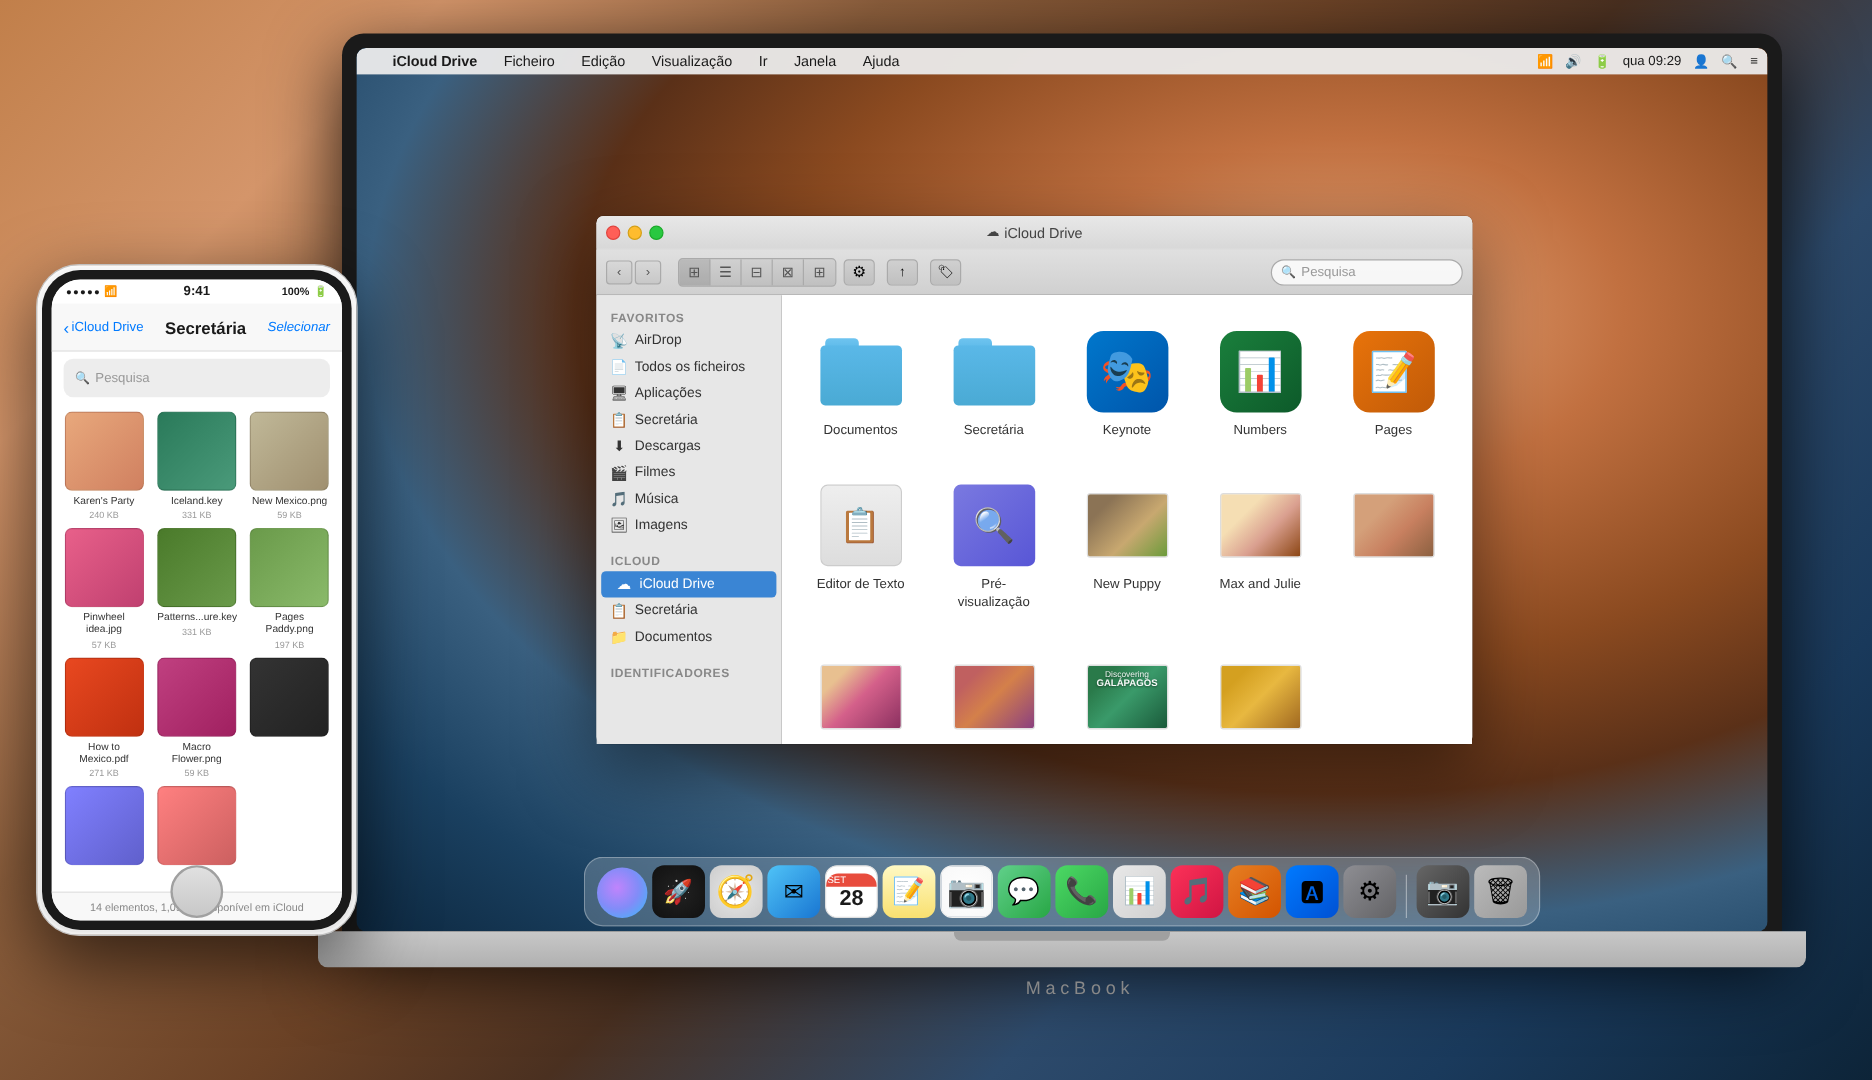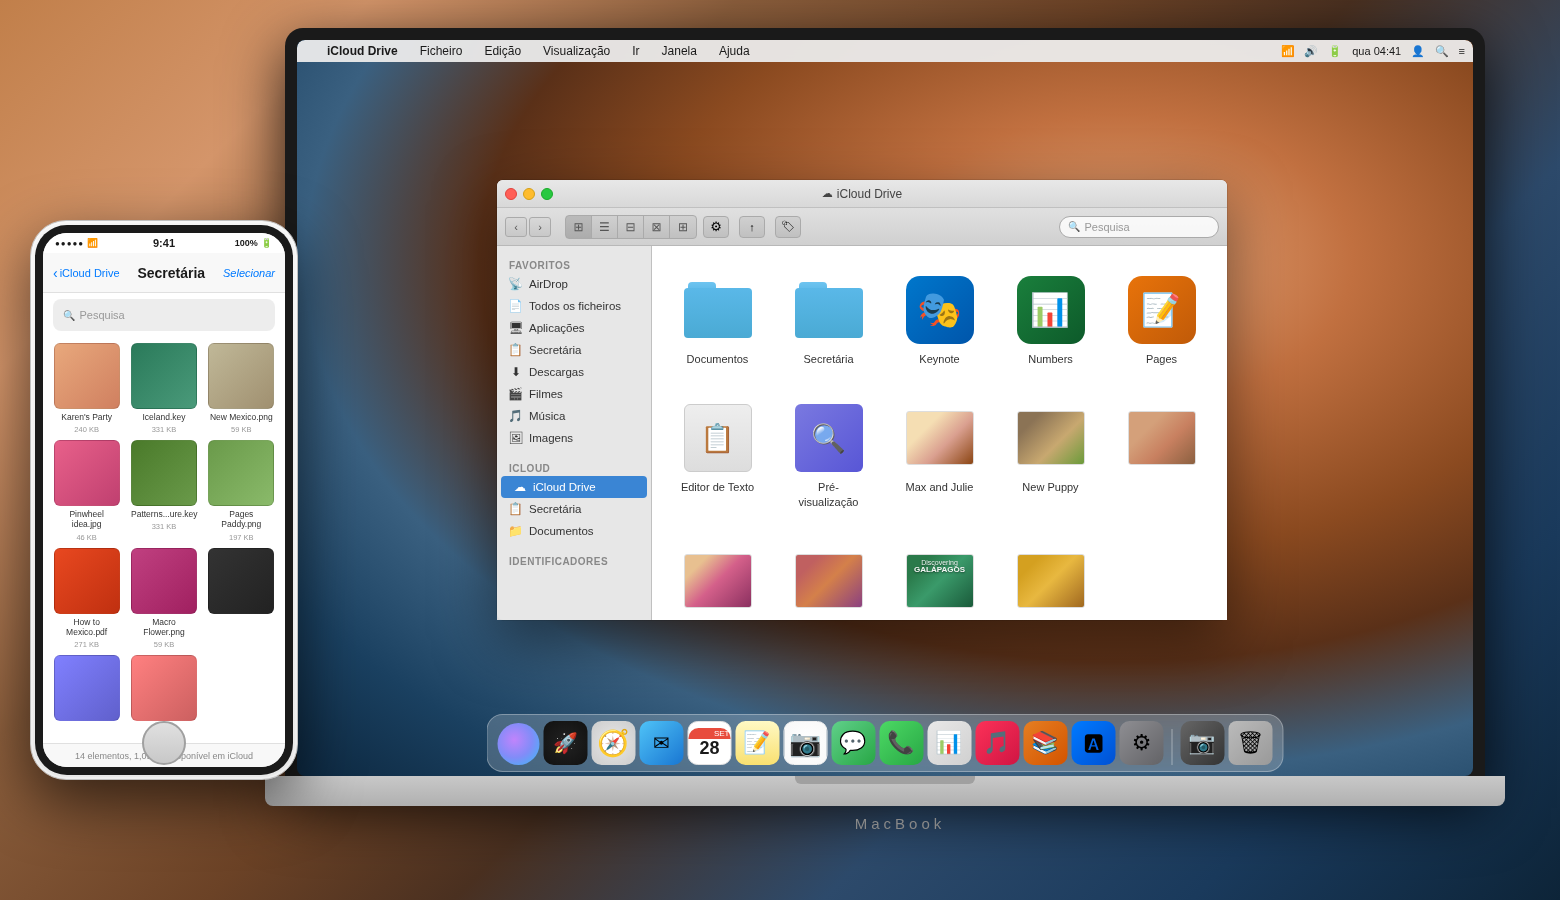--- a/index.html
+++ b/index.html
@@ -654,21 +654,21 @@
           <span class="menubar-item">Edição</span>
           <span class="menubar-item">Visualização</span>
           <span class="menubar-item">Ir</span>
           <span class="menubar-item">Janela</span>
           <span class="menubar-item">Ajuda</span>
         </div>
         <div class="menubar-right">
           <span>📶</span>
           <span>🔊</span>
           <span>🔋</span>
-          <span>qua 04:41</span>
+          <span>qua 09:29</span>
           <span>👤</span>
           <span>🔍</span>
           <span>≡</span>
         </div>
       </div>
 
       <div class="finder-window">
 
         <div class="finder-titlebar">
           <div class="window-buttons">
@@ -811,30 +811,30 @@
               <div class="file-item">
                 <div class="file-icon">
                   <div style="width:68px;height:68px;border-radius:6px;background:linear-gradient(135deg,#7a79e0,#5856d6);display:flex;align-items:center;justify-content:center;font-size:28px;">🔍</div>
                 </div>
                 <div class="file-label">Pré-visualização</div>
               </div>
 
 
               <div class="file-item">
                 <div class="file-icon">
+                  <div class="file-thumbnail thumb-puppy" style="width:68px;height:54px;border-radius:3px;border:1px solid #ddd;"></div>
+                </div>
+                <div class="file-label">New Puppy</div>
+              </div>
+
+              <div class="file-item">
+                <div class="file-icon">
                   <div class="file-thumbnail thumb-max-julie" style="width:68px;height:54px;border-radius:3px;border:1px solid #ddd;"></div>
                 </div>
                 <div class="file-label">Max and Julie</div>
-              </div>
-
-              <div class="file-item">
-                <div class="file-icon">
-                  <div class="file-thumbnail thumb-puppy" style="width:68px;height:54px;border-radius:3px;border:1px solid #ddd;"></div>
-                </div>
-                <div class="file-label">New Puppy</div>
               </div>
 
               <div class="file-item">
                 <div class="file-icon">
                   <div class="file-thumbnail thumb-first-kiss" style="width:68px;height:54px;border-radius:3px;border:1px solid #ddd;"></div>
                 </div>
 
               </div>
 
               <div class="file-item">
@@ -879,21 +879,21 @@
         <div class="dock-icon" style="background:radial-gradient(circle, #222, #111); border-radius:10px;">
           <span style="font-size:20px;">🚀</span>
         </div>
         <div class="dock-icon" style="background:radial-gradient(circle, #e8e8e8, #ccc); border-radius:10px;">
           <span style="font-size:26px;">🧭</span>
         </div>
         <div class="dock-icon" style="background:linear-gradient(135deg,#4fc3f7,#1976d2); border-radius:10px;">
           <span style="font-size:20px;">✉</span>
         </div>
         <div class="dock-icon" style="background:white; border-radius:10px; border:1px solid #e0e0e0; flex-direction:column; font-size:9px;">
-          <div style="background:#e84c3d; width:100%; text-align:right; color:white; font-size:8px; border-radius:10px 10px 0 0; padding:1px;">SET</div>
+          <div style="background:#e84c3d; width:100%; text-align:left; color:white; font-size:8px; border-radius:10px 10px 0 0; padding:1px;">SET</div>
           <div style="font-size:18px; font-weight:bold; line-height:1.1; color:#1a1a1a;">28</div>
         </div>
         <div class="dock-icon" style="background:linear-gradient(to bottom,#fff9c4,#f9e070); border-radius:10px;">
           <span style="font-size:22px;">📝</span>
         </div>
         <div class="dock-icon" style="background:radial-gradient(circle, #fff, #f8f8f8); border-radius:10px; border:1px solid #eee;">
           <span style="font-size:26px;">📷</span>
         </div>
         <div class="dock-icon" style="background:linear-gradient(135deg,#60d08a,#28a745); border-radius:10px;">
           <span style="font-size:22px;">💬</span>
@@ -983,21 +983,21 @@
 
         <div class="ios-file-item">
           <div class="ios-thumb" style="background:linear-gradient(135deg,#c0b898,#a09070);"></div>
           <div class="ios-filename">New Mexico.png</div>
           <div class="ios-filesize">59 KB</div>
         </div>
 
         <div class="ios-file-item">
           <div class="ios-thumb" style="background:linear-gradient(135deg,#e8608a,#c04070);"></div>
           <div class="ios-filename">Pinwheel idea.jpg</div>
-          <div class="ios-filesize">46 KB</div>
+          <div class="ios-filesize">57 KB</div>
         </div>
 
         <div class="ios-file-item">
           <div class="ios-thumb" style="background:linear-gradient(135deg,#4a7a2a,#6a9a4a);"></div>
           <div class="ios-filename">Patterns...ure.key</div>
           <div class="ios-filesize">331 KB</div>
         </div>
 
         <div class="ios-file-item">
           <div class="ios-thumb" style="background:linear-gradient(135deg,#6a9a4a,#8aba6a);"></div>

